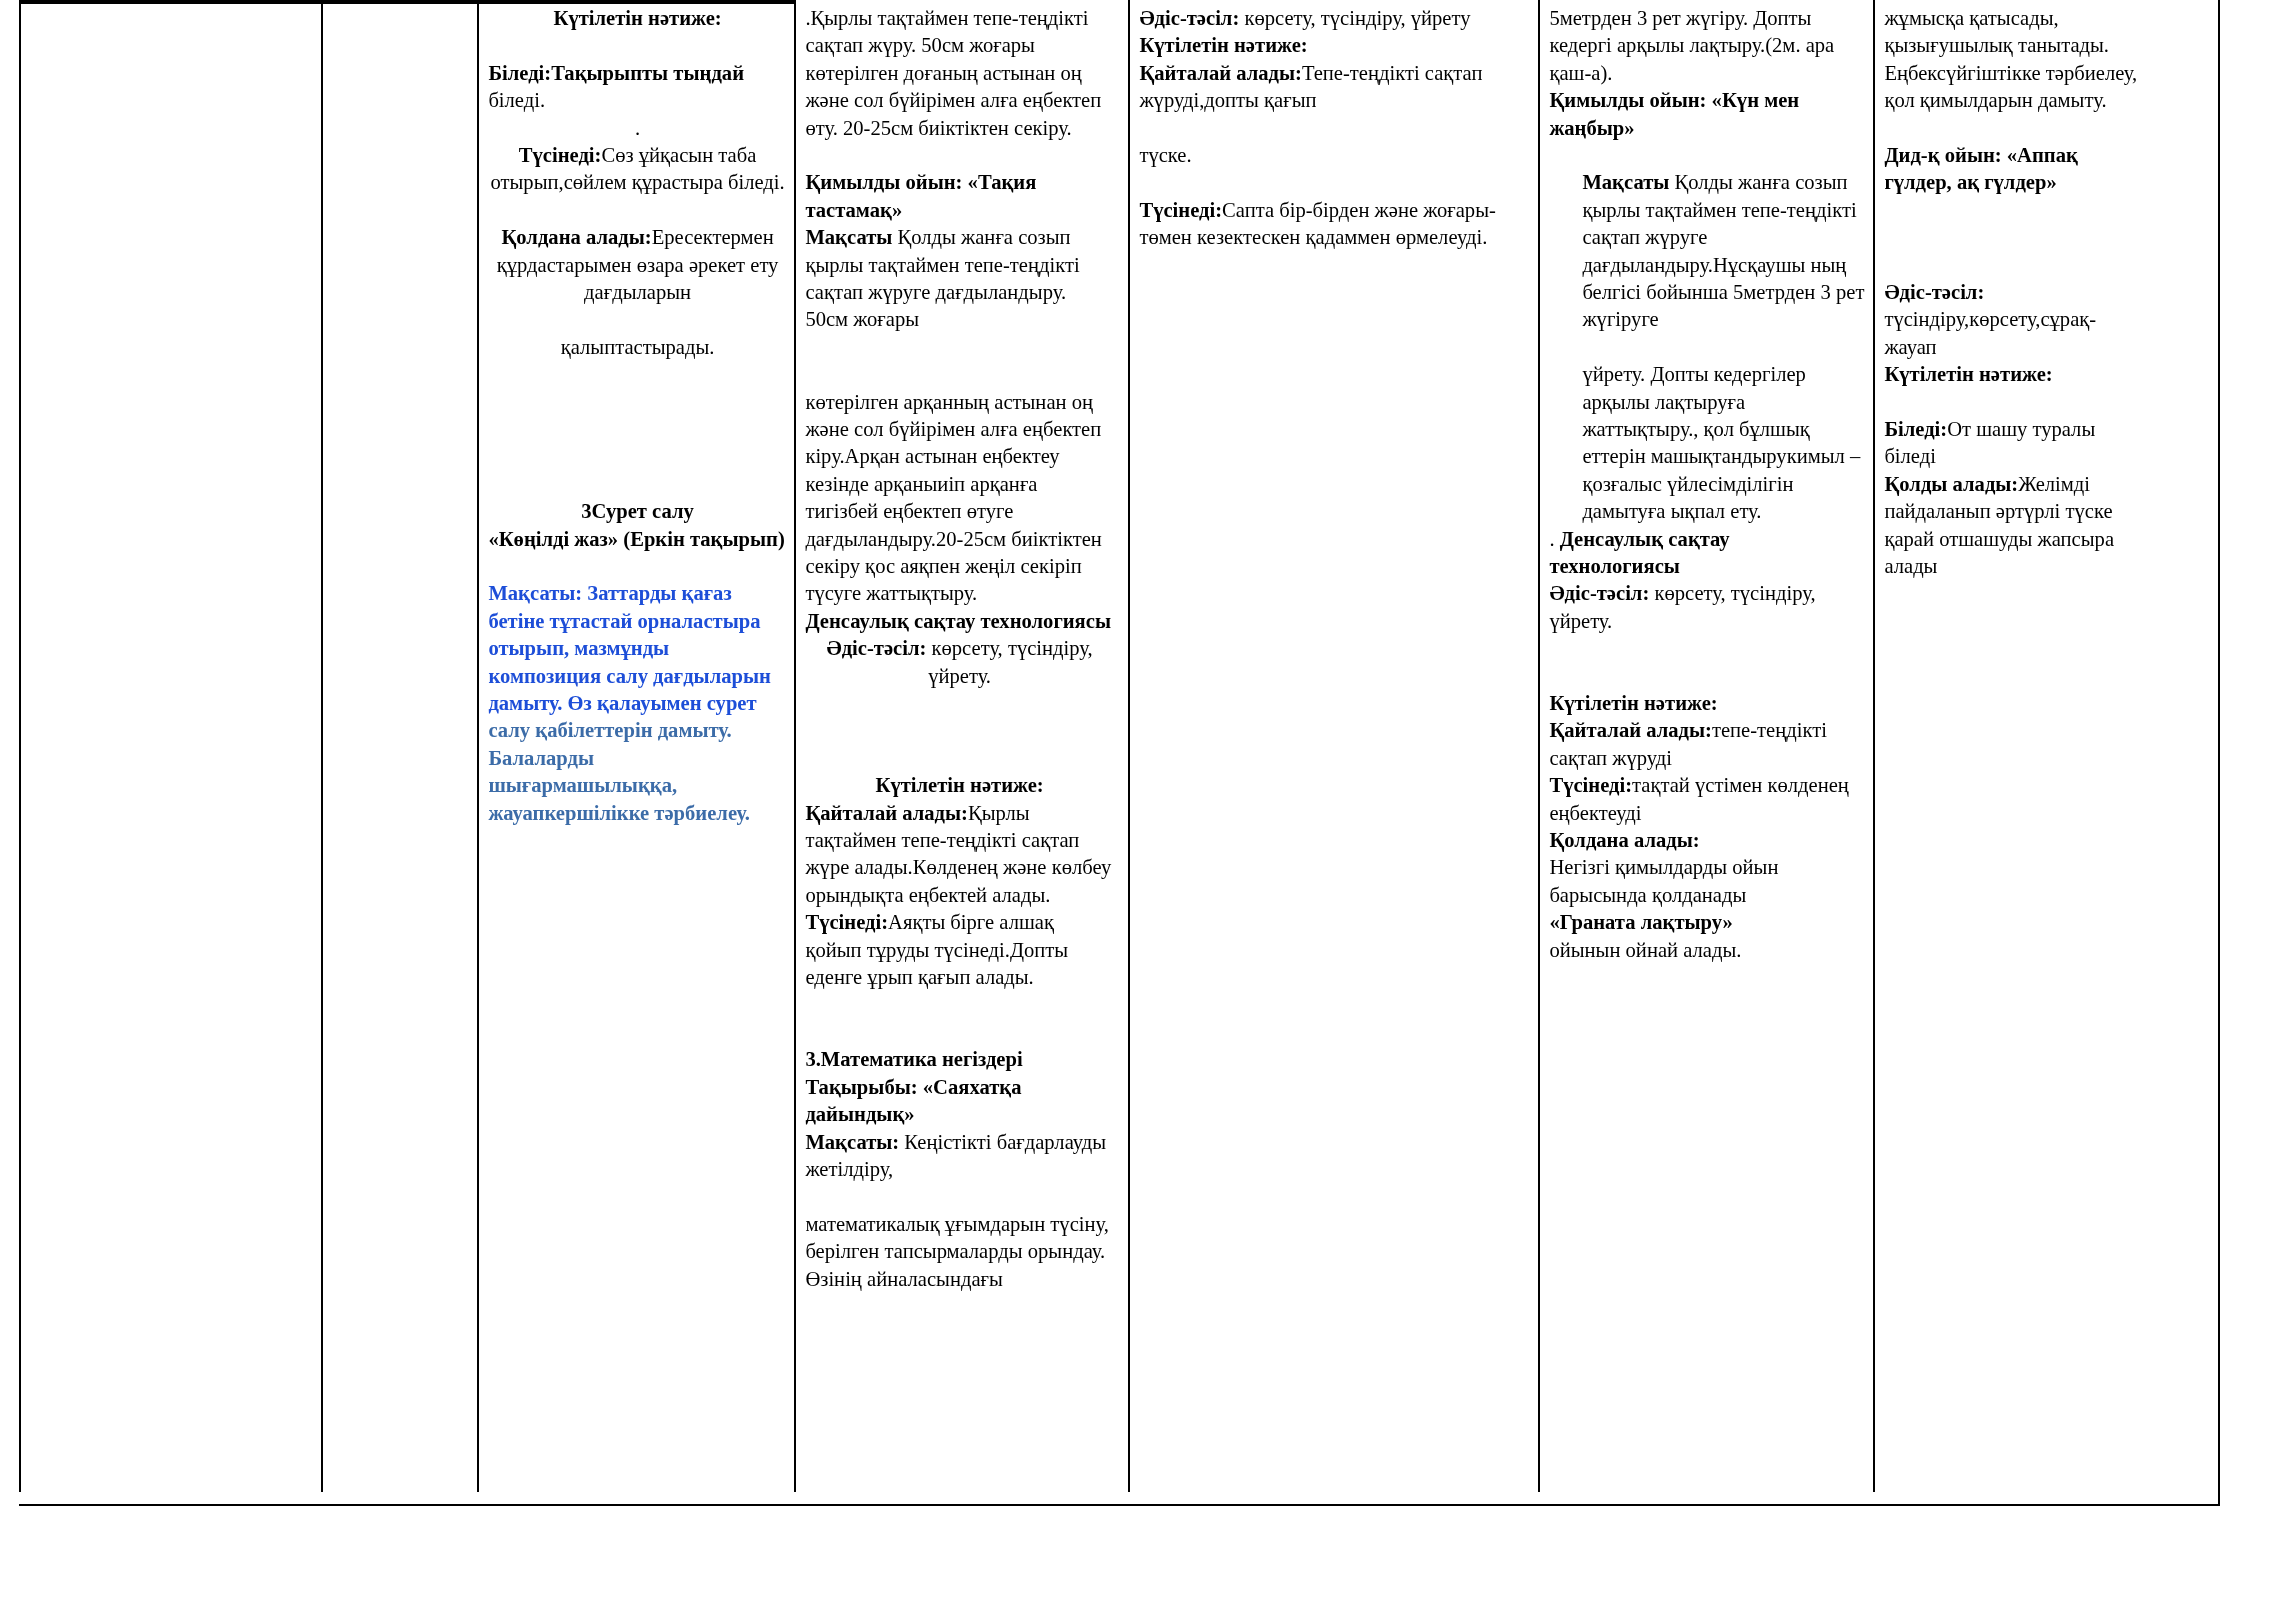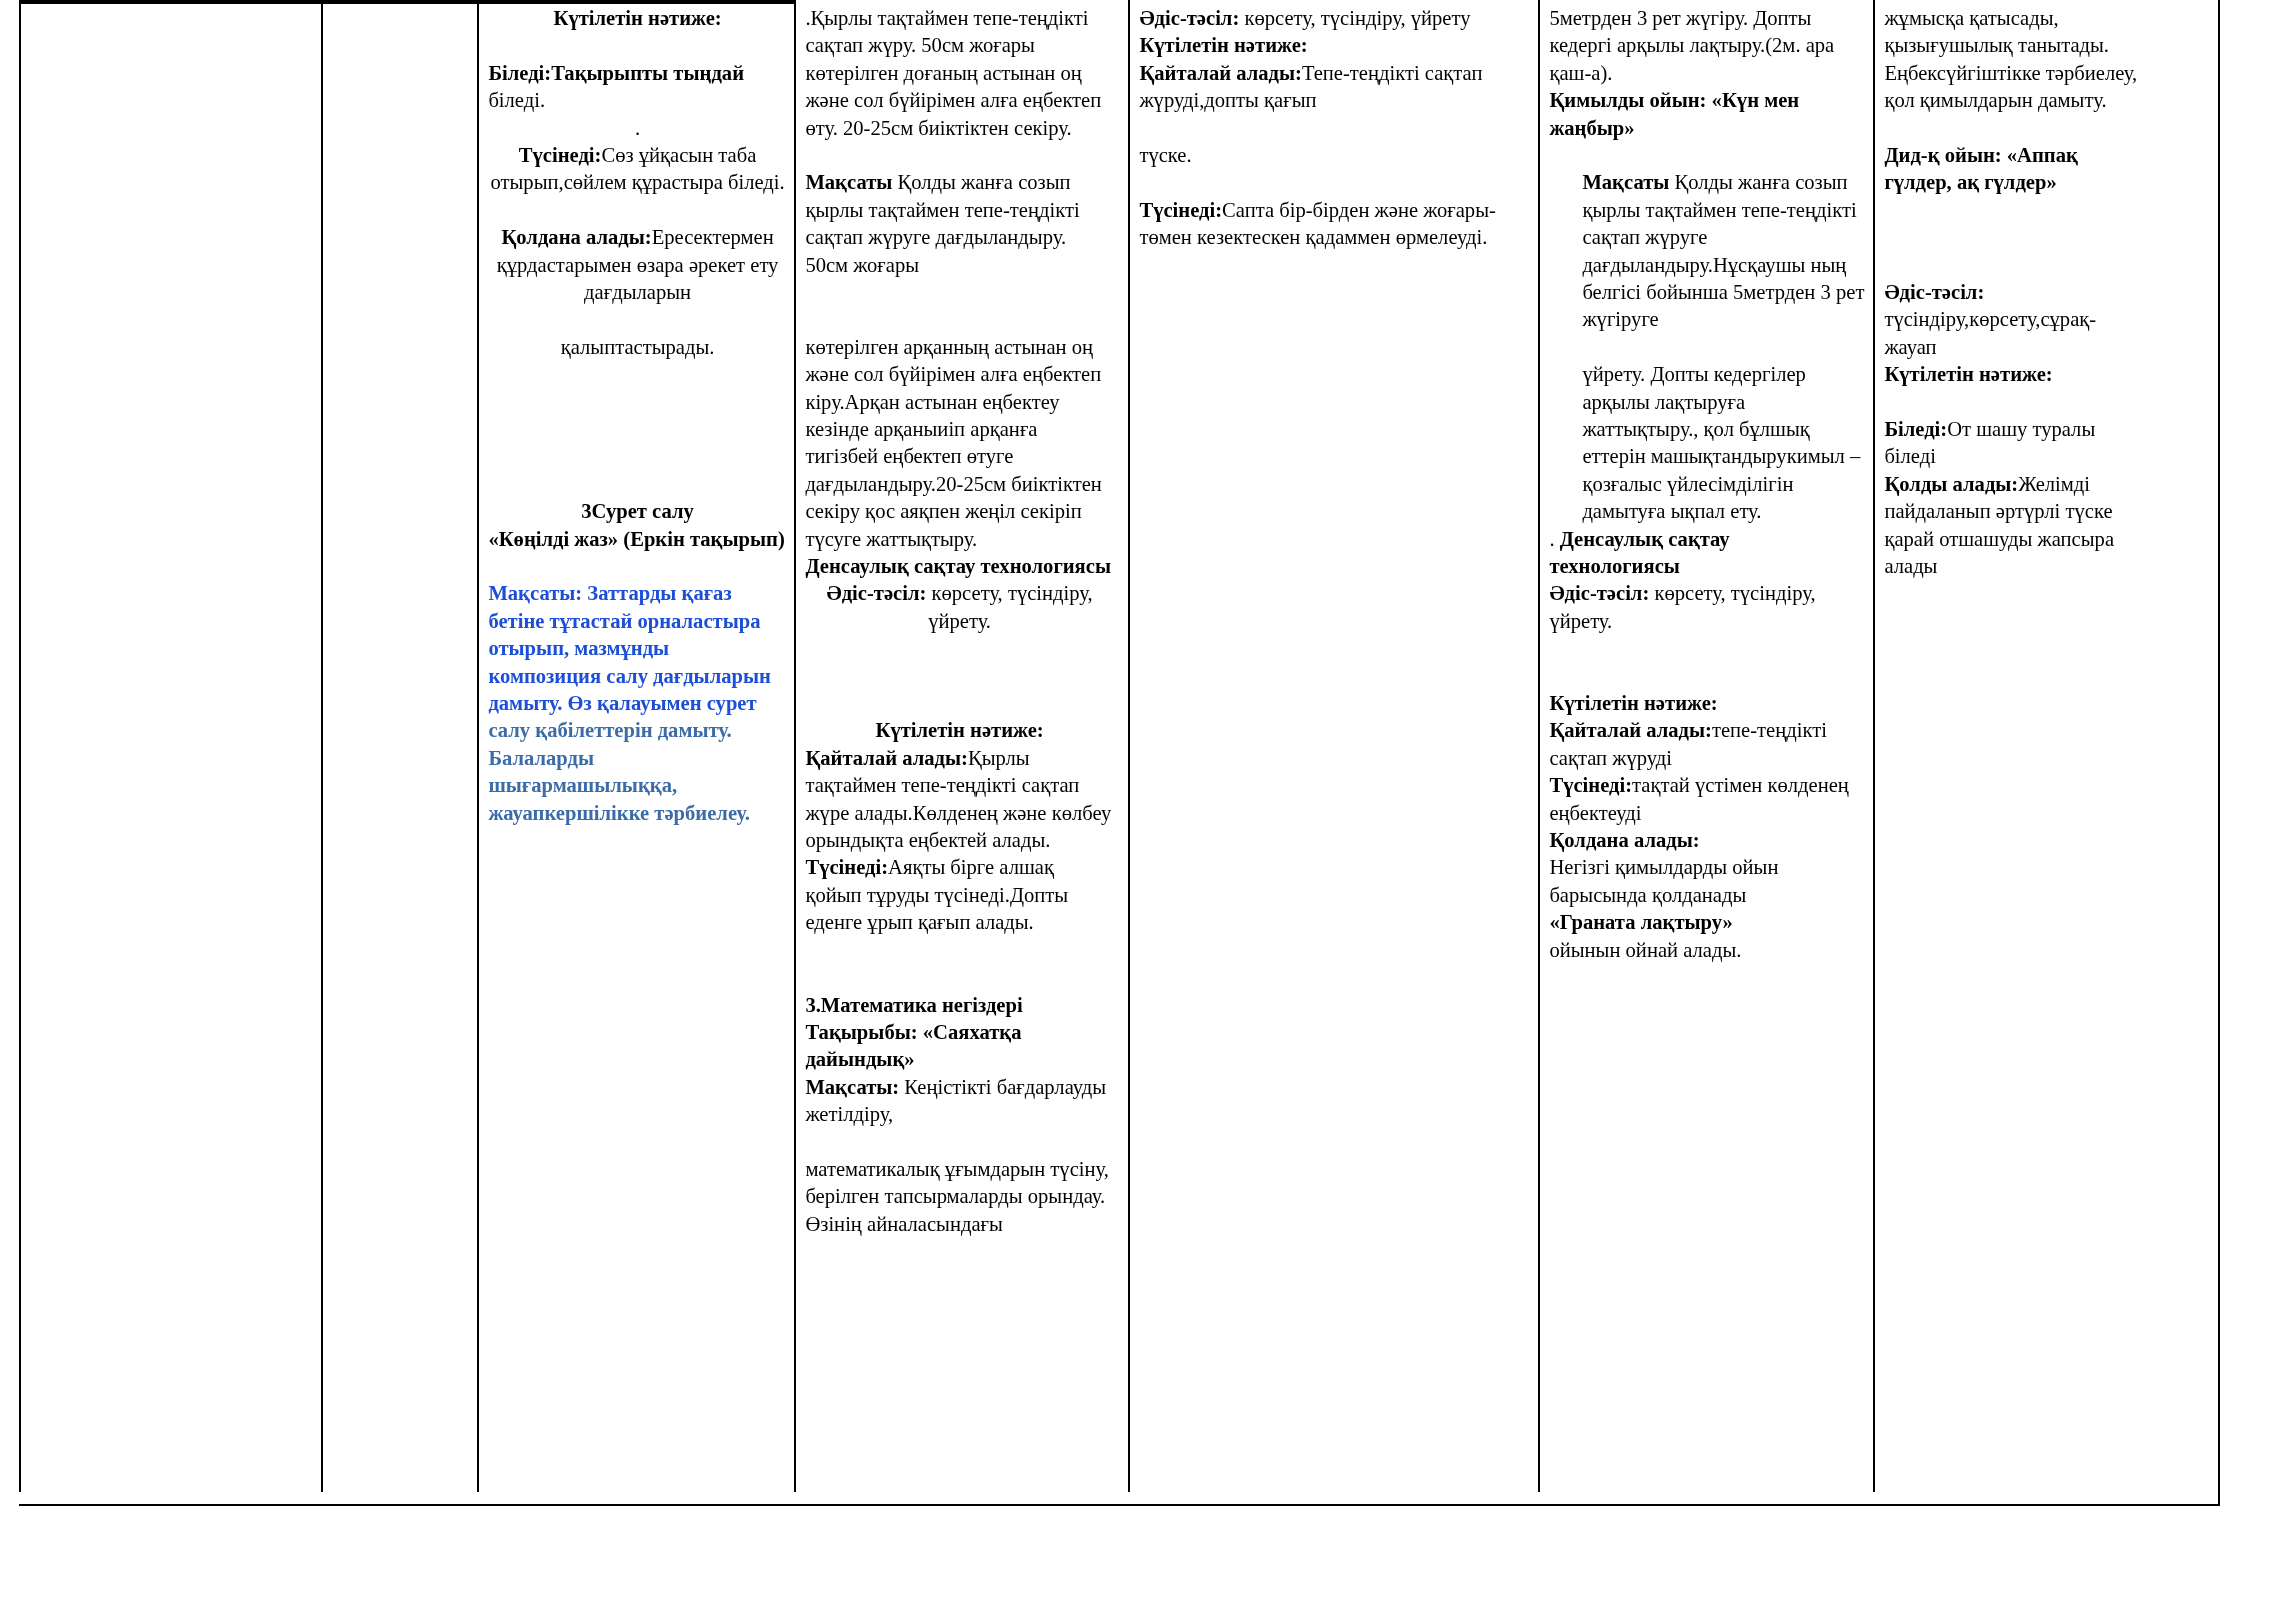--- a/index.html
+++ b/index.html
@@ -70,20 +70,21 @@
       <div class="para">&nbsp;</div>
       <div class="para ctr"><span class="b">3Сурет салу</span></div>
       <div class="para jst"><span class="b">«Көңілді жаз» (Еркін тақырып)</span></div>
       <div class="para">&nbsp;</div>
       <div class="para"><span class="b blue" style="color: #1d4ed8;">Мақсаты: Заттарды қағаз бетіне тұтастай орналастыра отырып, мазмұнды композиция салу дағдыларын дамыту. Өз қалауымен сурет</span></div>
       <div class="para"><span class="b blue" style="color: rgb(60, 108, 168);">салу қабілеттерін дамыту. Балаларды шығармашылыққа, жауапкершілікке тәрбиелеу.</span></div>
     </div>
   <div class="cell cell-d">
       <div class="para"><span>.Қырлы тақтаймен тепе-теңдікті сақтап жүру. 50см жоғары көтерілген доғаның астынан оң және сол бүйірімен алға еңбектеп өту. 20-25см биіктіктен секіру.</span></div>
       <div class="para">&nbsp;</div>
+      <div class="para"><span class="b">Қимылды ойын: «Тақия тастамақ»</span></div>
       <div class="para"><span class="b">Мақсаты </span><span>Қолды жанға созып қырлы тақтаймен тепе-теңдікті сақтап жүруге дағдыландыру. 50см жоғары</span></div>
       <div class="para">&nbsp;</div>
       <div class="para">&nbsp;</div>
       <div class="para"><span>көтерілген арқанның астынан оң және сол бүйірімен алға еңбектеп кіру.Арқан астынан еңбектеу кезінде арқаныиіп арқанға тигізбей еңбектеп өтуге дағдыландыру.20-25см биіктіктен секіру қос аяқпен жеңіл секіріп түсуге жаттықтыру.</span></div>
       <div class="para"><span class="b">Денсаулық сақтау технологиясы</span></div>
       <div class="para ctr"><span class="b">Әдіс-тәсіл: </span><span>көрсету, түсіндіру, үйрету.</span></div>
       <div class="para">&nbsp;</div>
       <div class="para">&nbsp;</div>
       <div class="para">&nbsp;</div>
       <div class="para ctr"><span class="b">Күтілетін нәтиже:</span></div>

